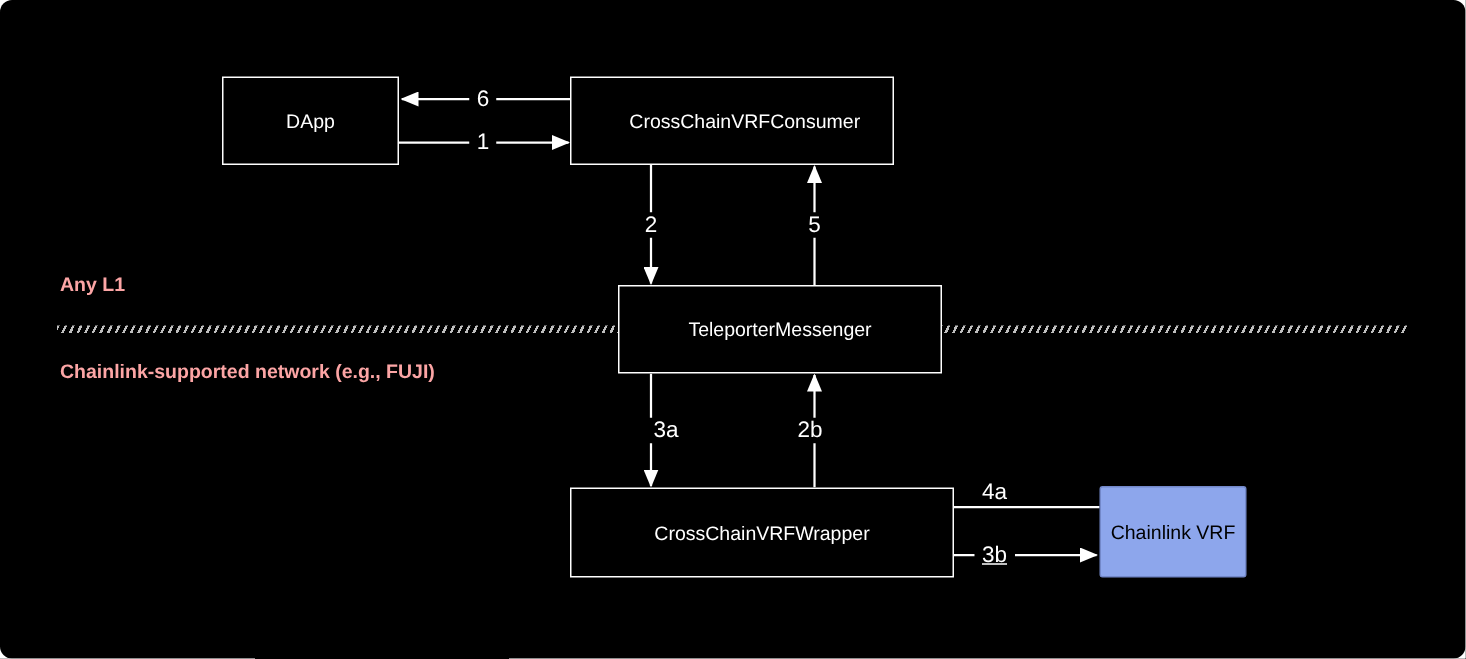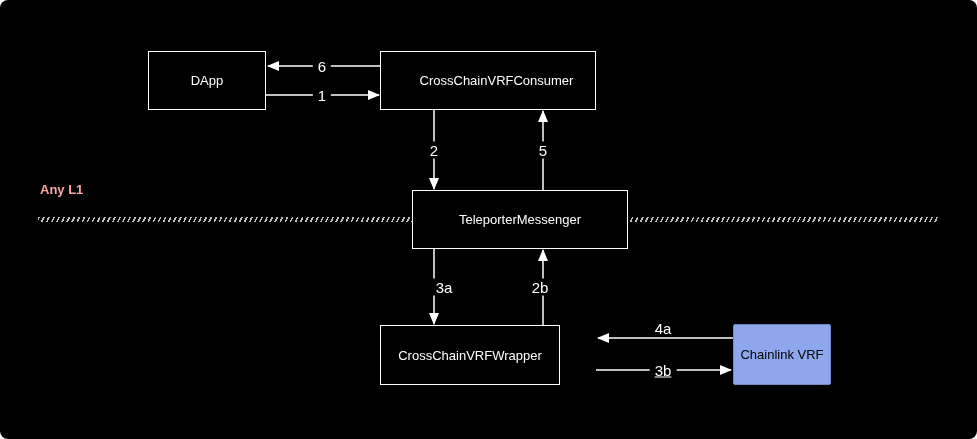--- a/index.html
+++ b/index.html
@@ -30,21 +30,21 @@
     color: var(--box-text, #ffffff);
     display: flex;
     align-items: center;
     justify-content: center;
     font-size: 13px;
     text-align: right;
   }
   .node-dapp        { left: 148px; top: 51px;  width: 118px; height: 59px; }
   .node-consumer    { left: 380px; top: 51px;  width: 216px; height: 59px; padding-left: 17px; }
   .node-teleporter  { left: 380px; top: 190px; width: 216px; height: 59px; margin-left: 32px; }
-  .node-wrapper     { left: 380px; top: 325px; width: 180px; height: 60px; }
+  .node-wrapper     { left: 380px; top: 325px; width: 256px; height: 60px; }
   .node-chainlink {
     left: 733px; top: 324px; width: 98px; height: 61px;
     background: var(--highlight-fill, #8DA6EC);
     border: 1.5px solid var(--highlight-border, #7388C9);
     color: var(--highlight-text, #000000);
     border-radius: 2px;
   }
   .region-label {
     position: absolute;
     color: #fca5a5;
@@ -84,20 +84,21 @@
   .lbl-e4b { left: 540px; top: 287px; }
   .lbl-e4a { left: 663px; top: 328px; }
   .lbl-e3b { left: 663px; top: 370px; text-decoration: underline; }
 </style>
 </head>
 <body>
 
 <div class="canvas">
 
   <div class="region-label region-label-top">Any L1</div>
+  <div class="region-label region-label-bottom">Chainlink-supported network (e.g., FUJI)</div>
 
   <div class="divider"></div>
 
   <svg class="edges-svg" viewBox="0 0 977 439" xmlns="http://www.w3.org/2000/svg">
     <defs>
       <marker id="arrowhead" markerUnits="userSpaceOnUse" markerWidth="12" markerHeight="10" viewBox="0 0 12 10" refX="11" refY="5" orient="auto">
         <path d="M0,0 L12,5 L0,10 Z" fill="#ffffff"></path>
       </marker>
     </defs>
     <g stroke="#ffffff" stroke-width="1.5">

